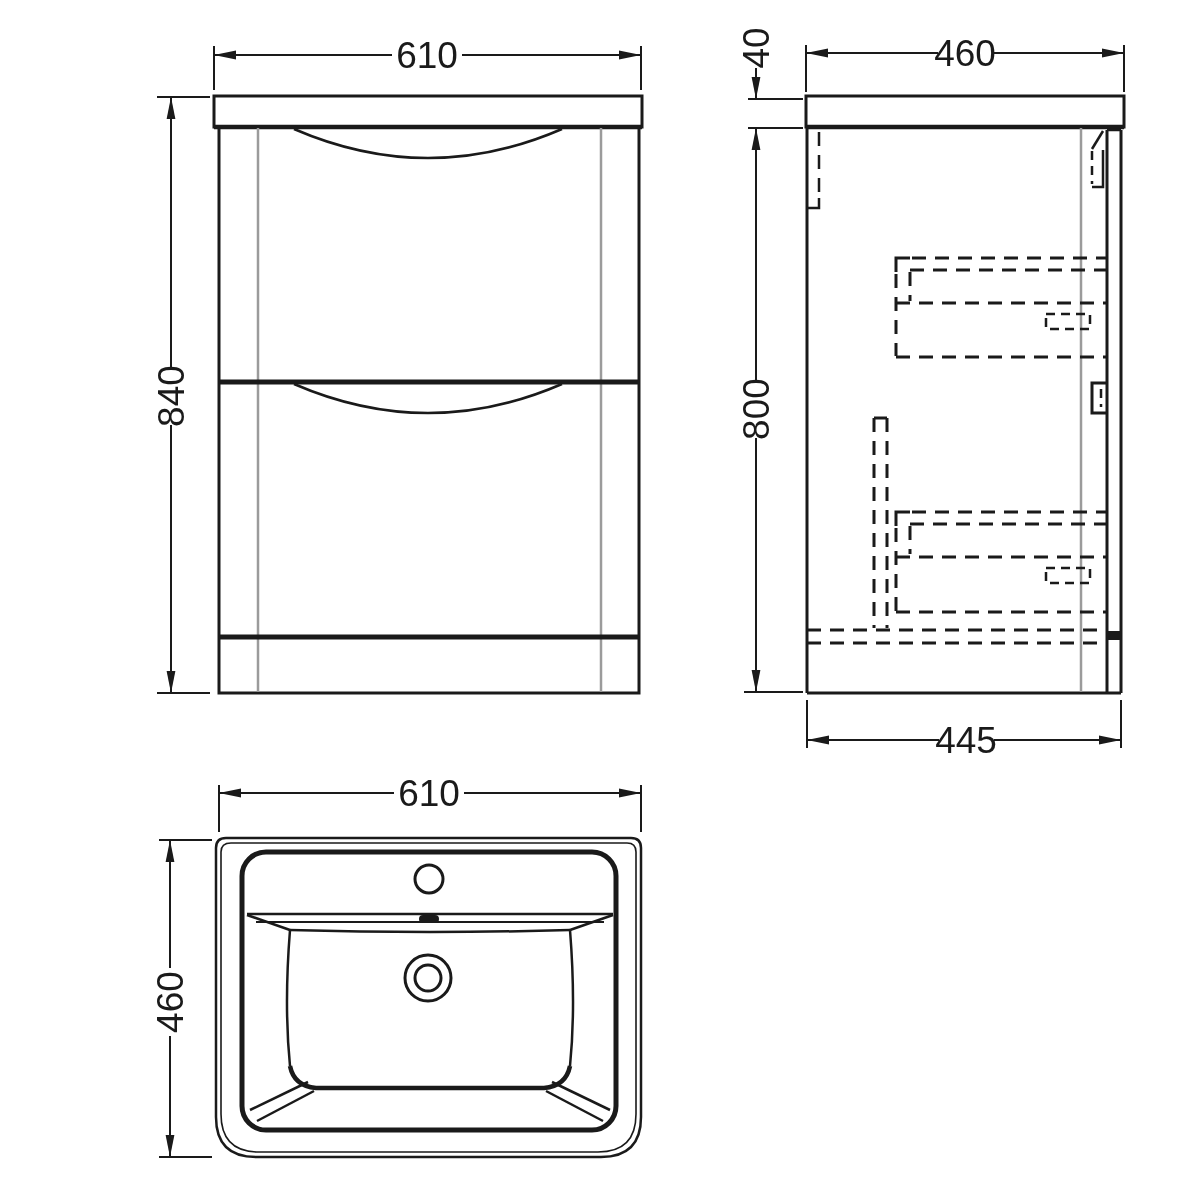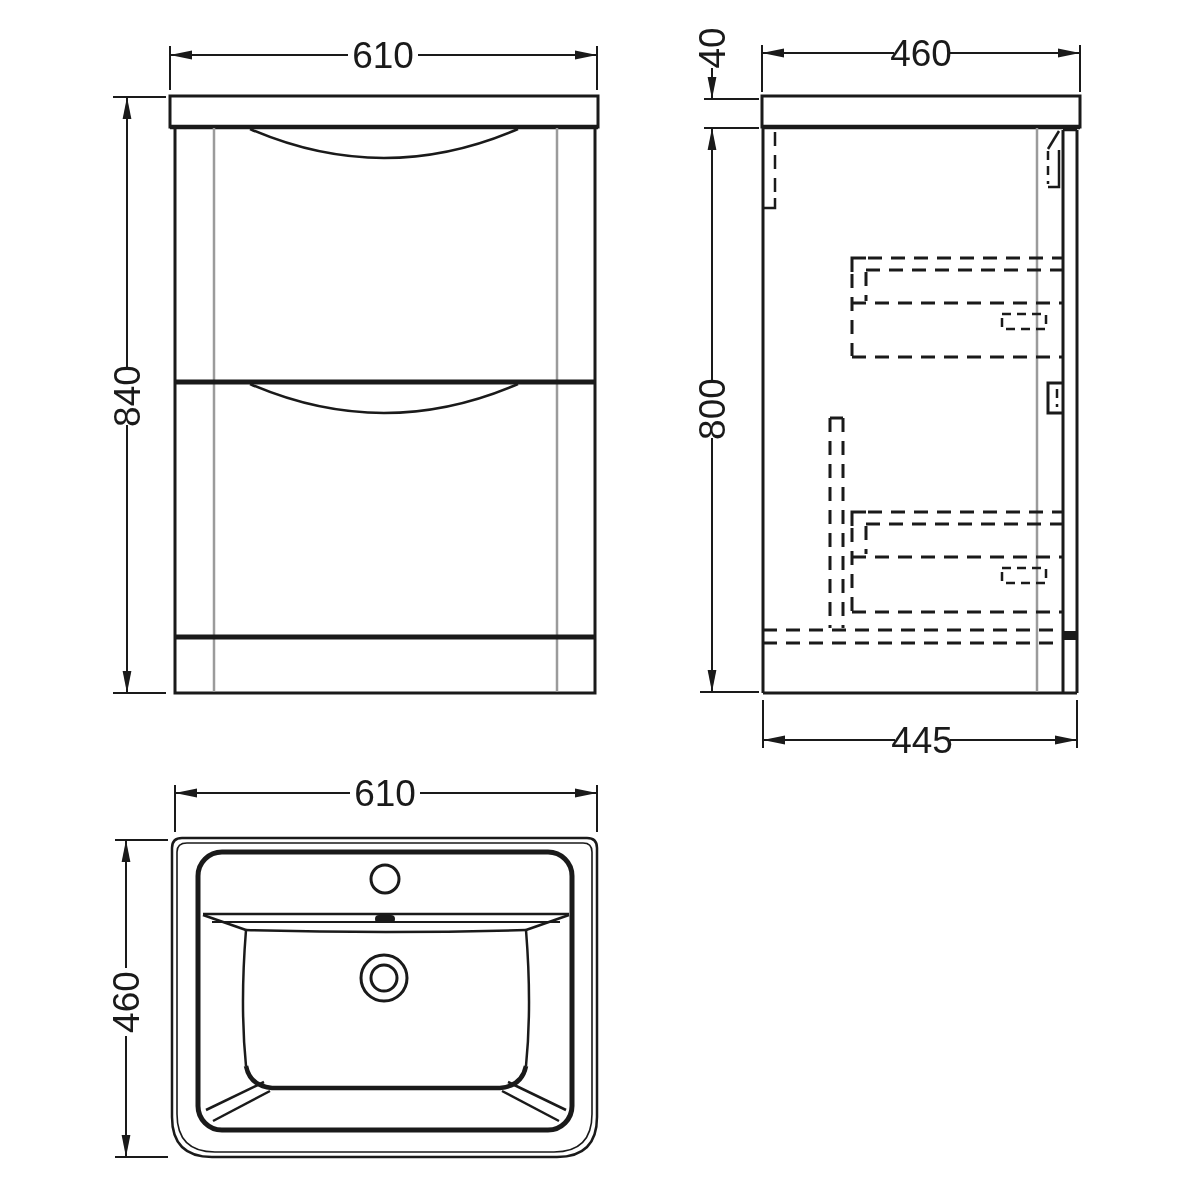--- a/index.html
+++ b/index.html
@@ -6,20 +6,21 @@
     --line:#1a1a1a;
     --panel:#9b9b9b;
     --bg:#ffffff;
   }
   html,body{margin:0;padding:0;background:var(--bg);}
   .canvas{
     width:1034px;height:1200px;
     background:var(--bg);
     position:relative;
     font-family:"Liberation Sans","DejaVu Sans",sans-serif;
+    margin-left:44px;
   }
   svg{display:block;}
   .ln{stroke:var(--line);fill:none;}
   .w25{stroke-width:2.5;}
   .w3{stroke-width:3;}
   .w4{stroke-width:4.5;}
   .w5{stroke-width:5;}
   .gray{stroke:var(--panel);stroke-width:2.5;fill:none;}
   .dash{stroke-dasharray:14 9;}
   .dash-sm{stroke-dasharray:9 6;}

